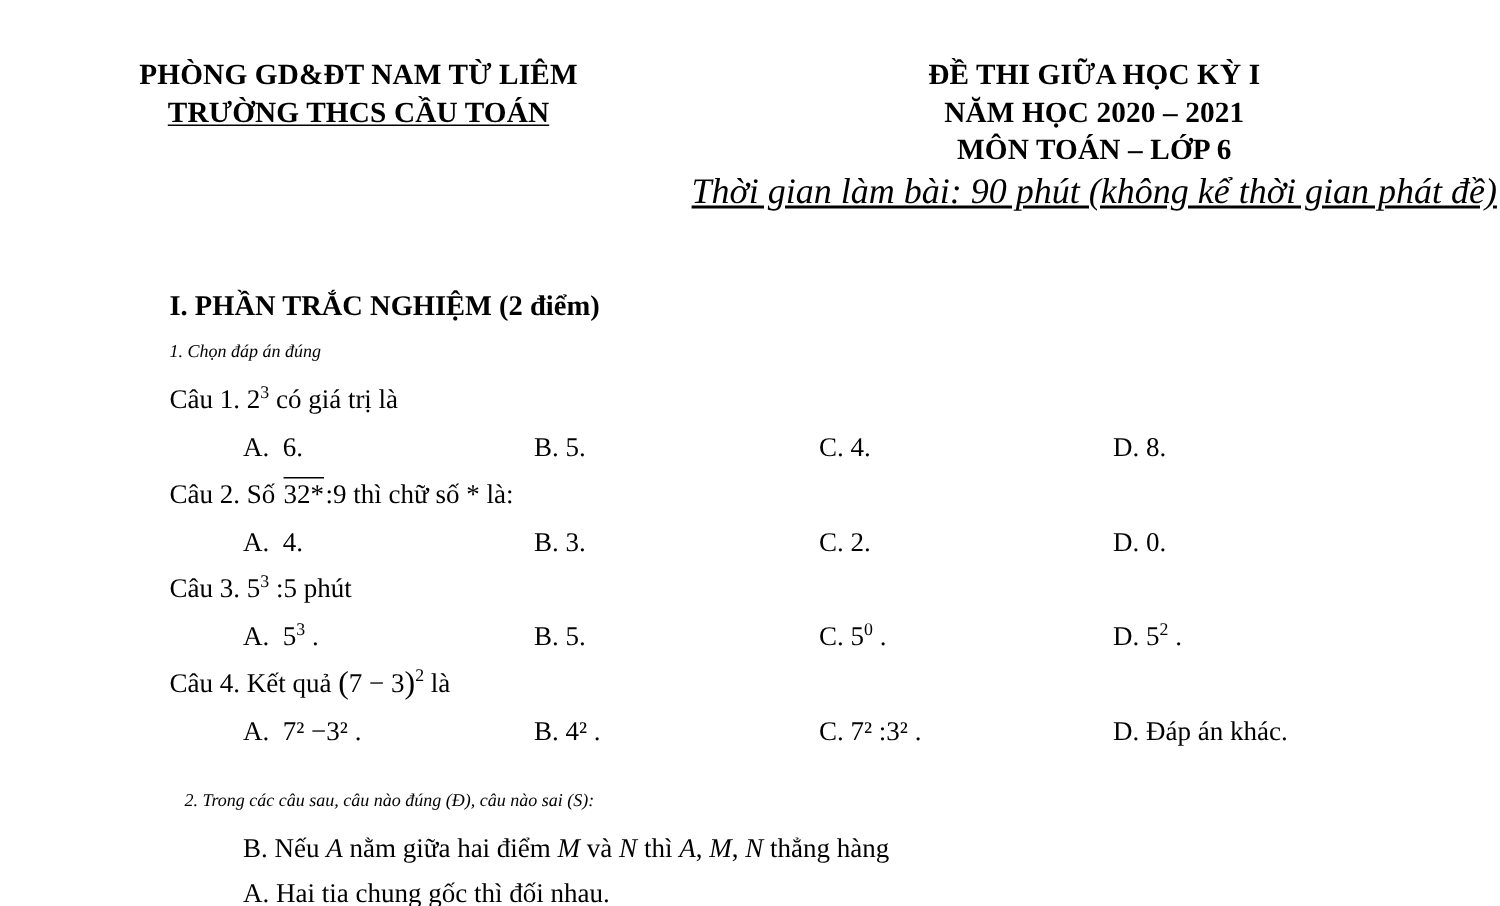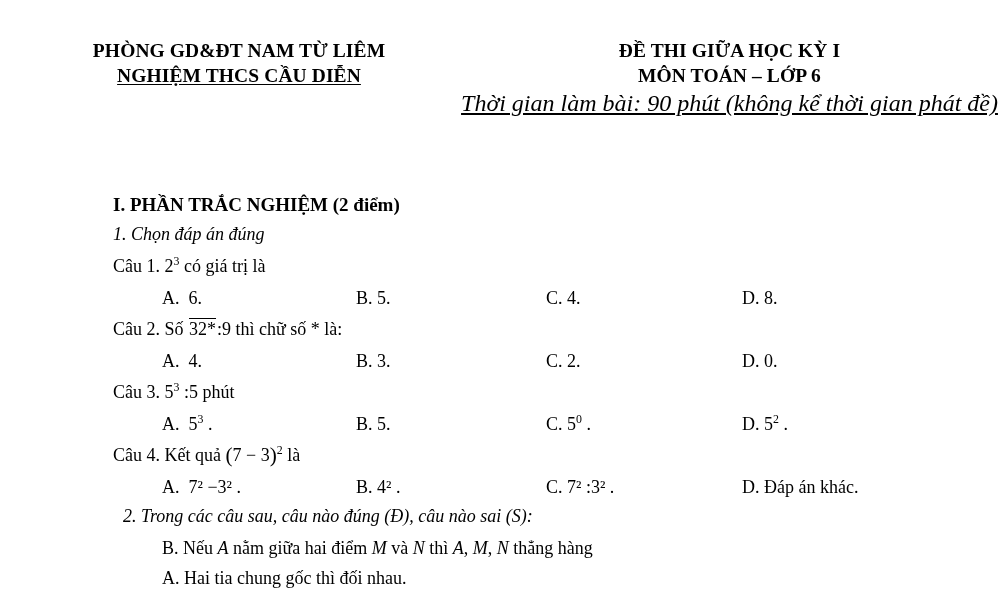--- a/index.html
+++ b/index.html
@@ -74,21 +74,21 @@
   }
 
   .sec-title {
     font-weight: bold;
     font-size: 19px;
     line-height: 26px;
     margin-bottom: 3px;
   }
   .sub-italic {
     font-style: italic;
-    font-size: 18px;
+    font-size: 12px;
     line-height: 26px;
     margin-bottom: 4px;
   }
 
   .q-block {
     margin-bottom: 0px;
   }
   .q-stem {
     font-size: 18px;
     line-height: 31px;
@@ -142,25 +142,26 @@
 </style>
 </head>
 <body>
 
 <div class="page">
 
   <div class="header">
 
     <div class="header-left">
       <div class="hline">PHÒNG GD&amp;ĐT NAM TỪ LIÊM</div>
-      <div class="hline u">NGHIỆM THCS CẦU DIỄN</div>
+      <div class="hline u">TRƯỜNG THCS CẦU TOÁN</div>
     </div>
 
     <div class="header-right">
       <div class="hline">ĐỀ THI GIỮA HỌC KỲ I</div>
+      <div class="hline">NĂM HỌC 2020 – 2021</div>
       <div class="hline">MÔN TOÁN – LỚP 6</div>
       <div class="timeline">Thời gian làm bài: 90 phút (không kể thời gian phát đề)</div>
     </div>
 
   </div>
 
   <div class="body-block">
 
     <div class="sec-title">I. PHẦN TRẮC NGHIỆM (2 điểm)</div>
     <div class="sub-italic">1. Chọn đáp án đúng</div>
@@ -206,21 +207,21 @@
         <b>Câu 4</b><span>. Kết quả </span><span class="nowrap"><span class="paren">(</span><span>7 − 3</span><span class="paren">)</span><sup>2</sup></span><span> là</span>
       </div>
       <div class="opts">
         <div class="opt c1"><span>A.</span>&nbsp;&nbsp;<span>7² −3² .</span></div>
         <div class="opt c2"><span>B.</span>&nbsp;<span>4² .</span></div>
         <div class="opt c3"><span>C.</span>&nbsp;<span>7² :3² .</span></div>
         <div class="opt c4"><span>D.</span>&nbsp;<span>Đáp án khác.</span></div>
       </div>
     </div>
 
-    <div class="sub-italic" style="padding-left:10px;">2. Trong các câu sau, câu nào đúng (Đ), câu nào sai (S):</div>
+    <div class="sub-italic" style="padding-left:10px;margin-top:17px;">2. Trong các câu sau, câu nào đúng (Đ), câu nào sai (S):</div>
 
     <div class="statement">
       <span>B.</span>
       <span>Nếu </span><i class="mi">A</i><span> nằm giữa hai điểm </span><i class="mi">M</i><span> và </span><i class="mi">N</i><span> thì </span><i class="mi">A</i><span>,  </span><i class="mi">M</i><span>,  </span><i class="mi">N</i><span> thẳng hàng</span>
     </div>
 
     <div class="statement">
       <span>A.</span>
       <span>Hai tia chung gốc thì đối nhau.</span>
     </div>

